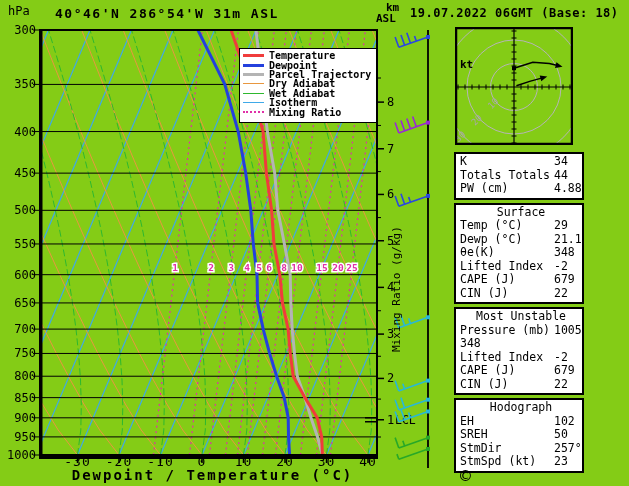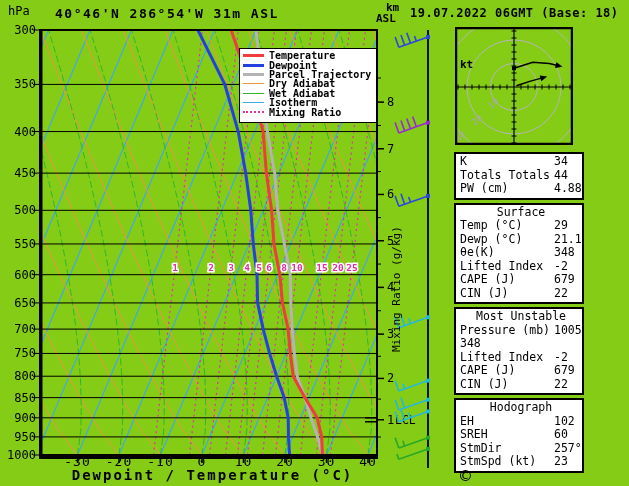--- a/index.html
+++ b/index.html
@@ -449,21 +449,21 @@
         </div>
       </div>
       <div class="panel">
         <div class="phead">Hodograph</div>
         <div class="prow">
           <span class="plbl">EH</span>
           <span class="pval">102</span>
         </div>
         <div class="prow">
           <span class="plbl">SREH</span>
-          <span class="pval">60</span>
+          <span class="pval">50</span>
         </div>
         <div class="prow">
           <span class="plbl">StmDir</span>
           <span class="pval">257°</span>
         </div>
         <div class="prow">
           <span class="plbl">StmSpd (kt)</span>
           <span class="pval">23</span>
         </div>
       </div>

